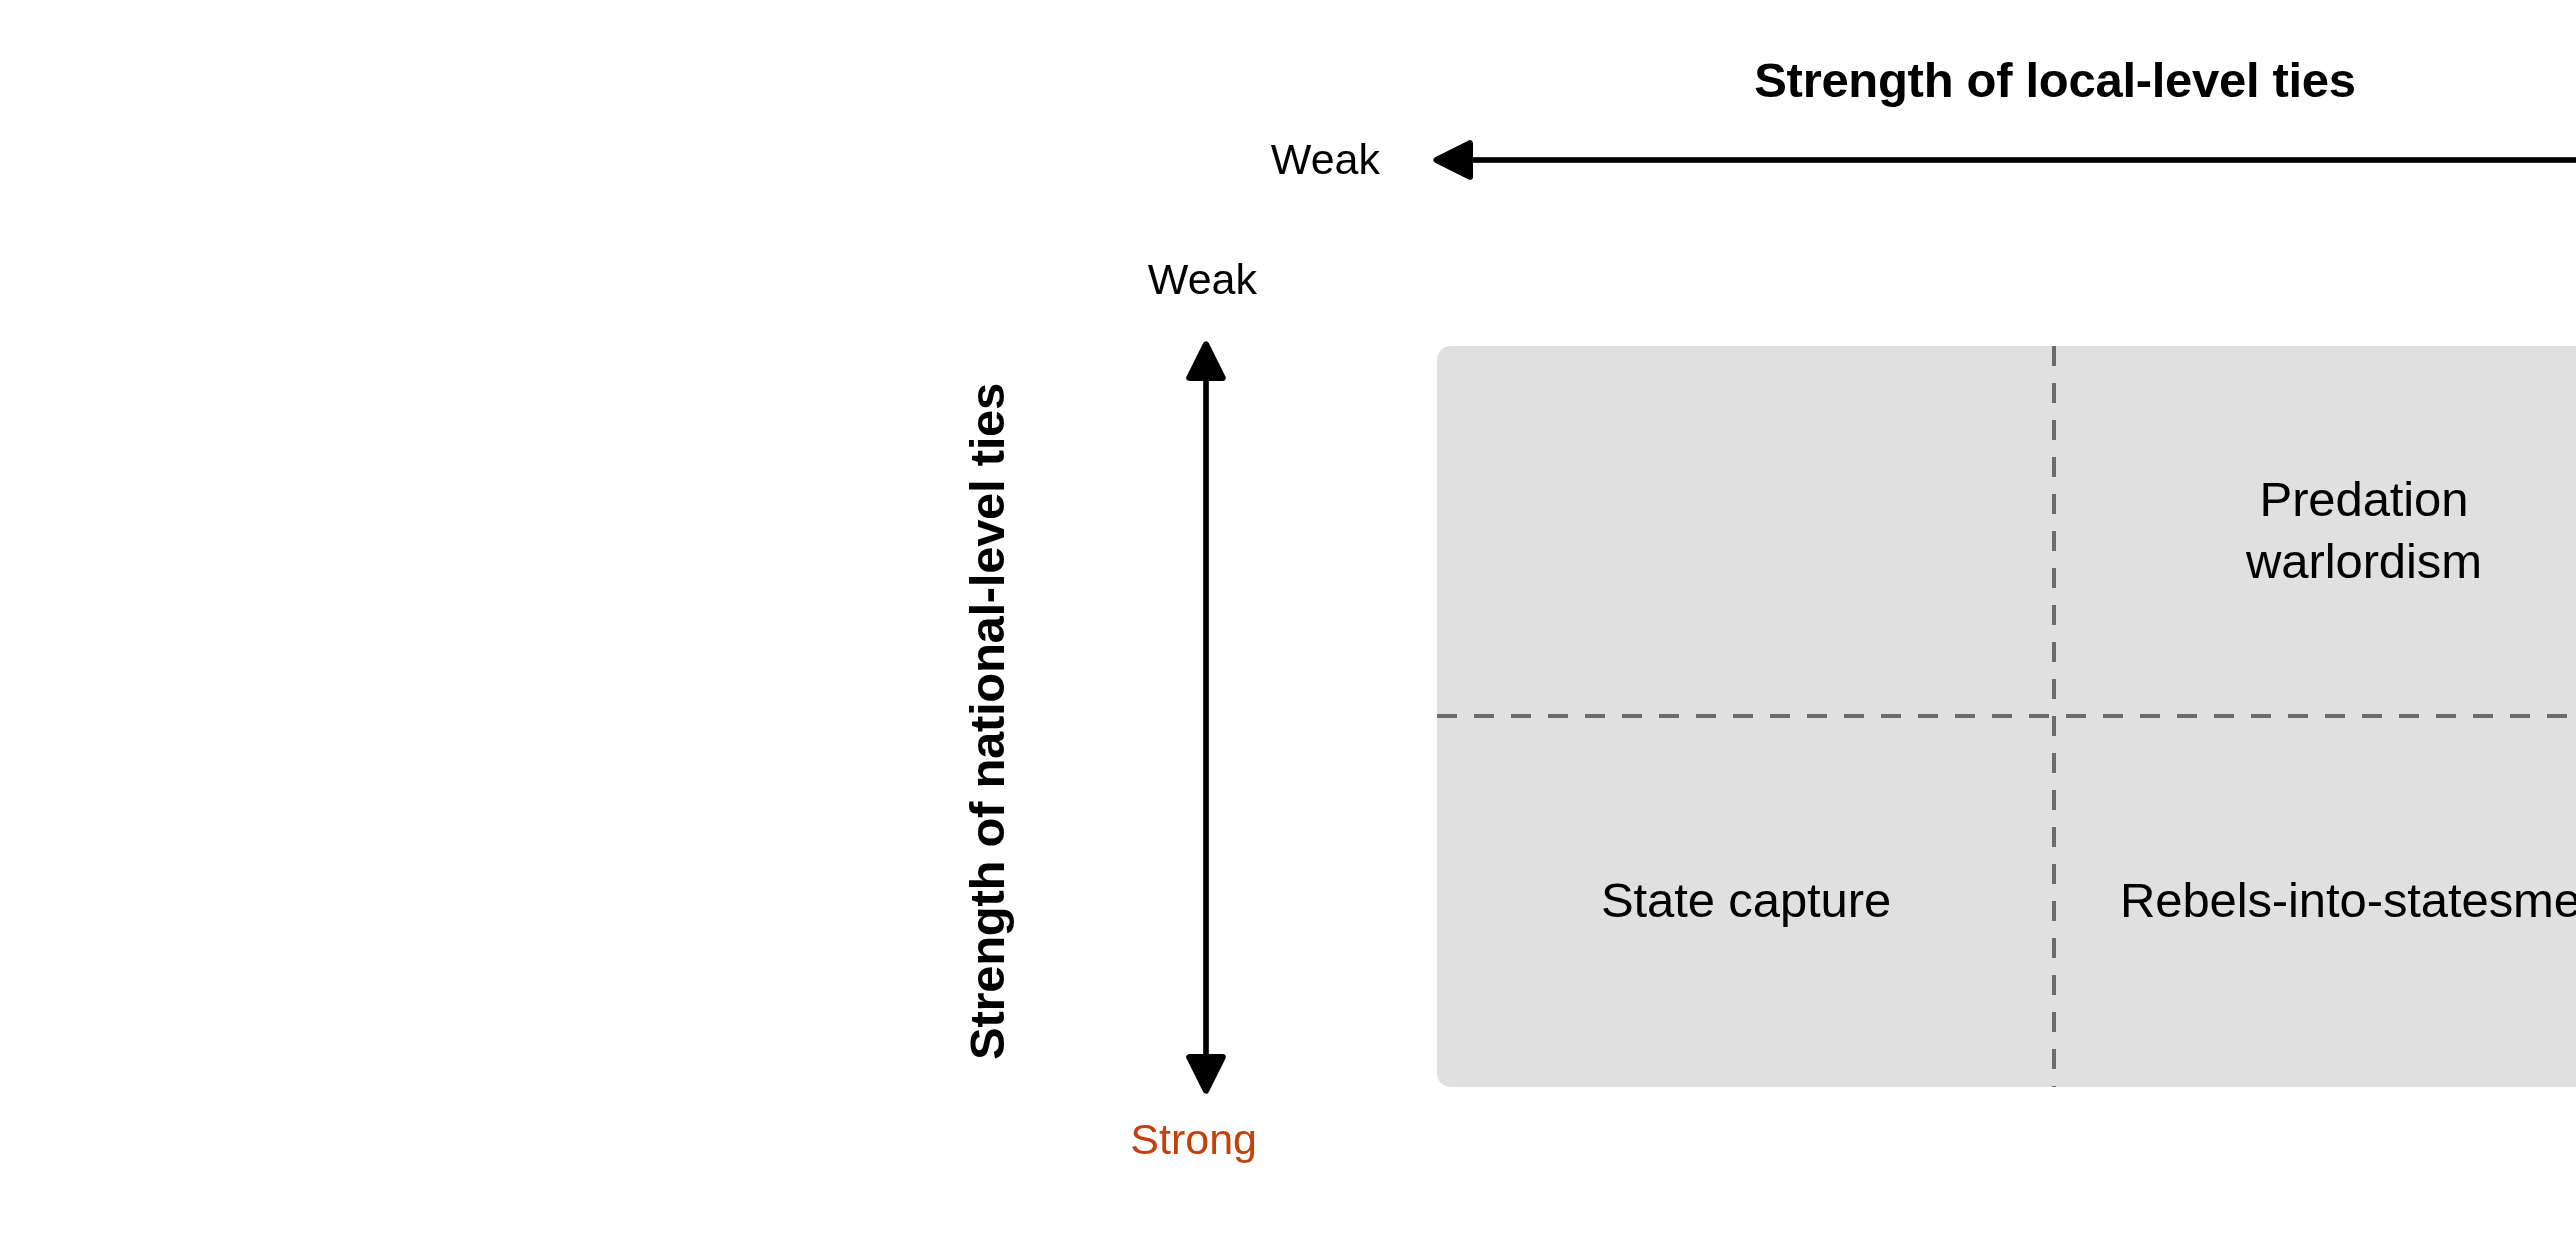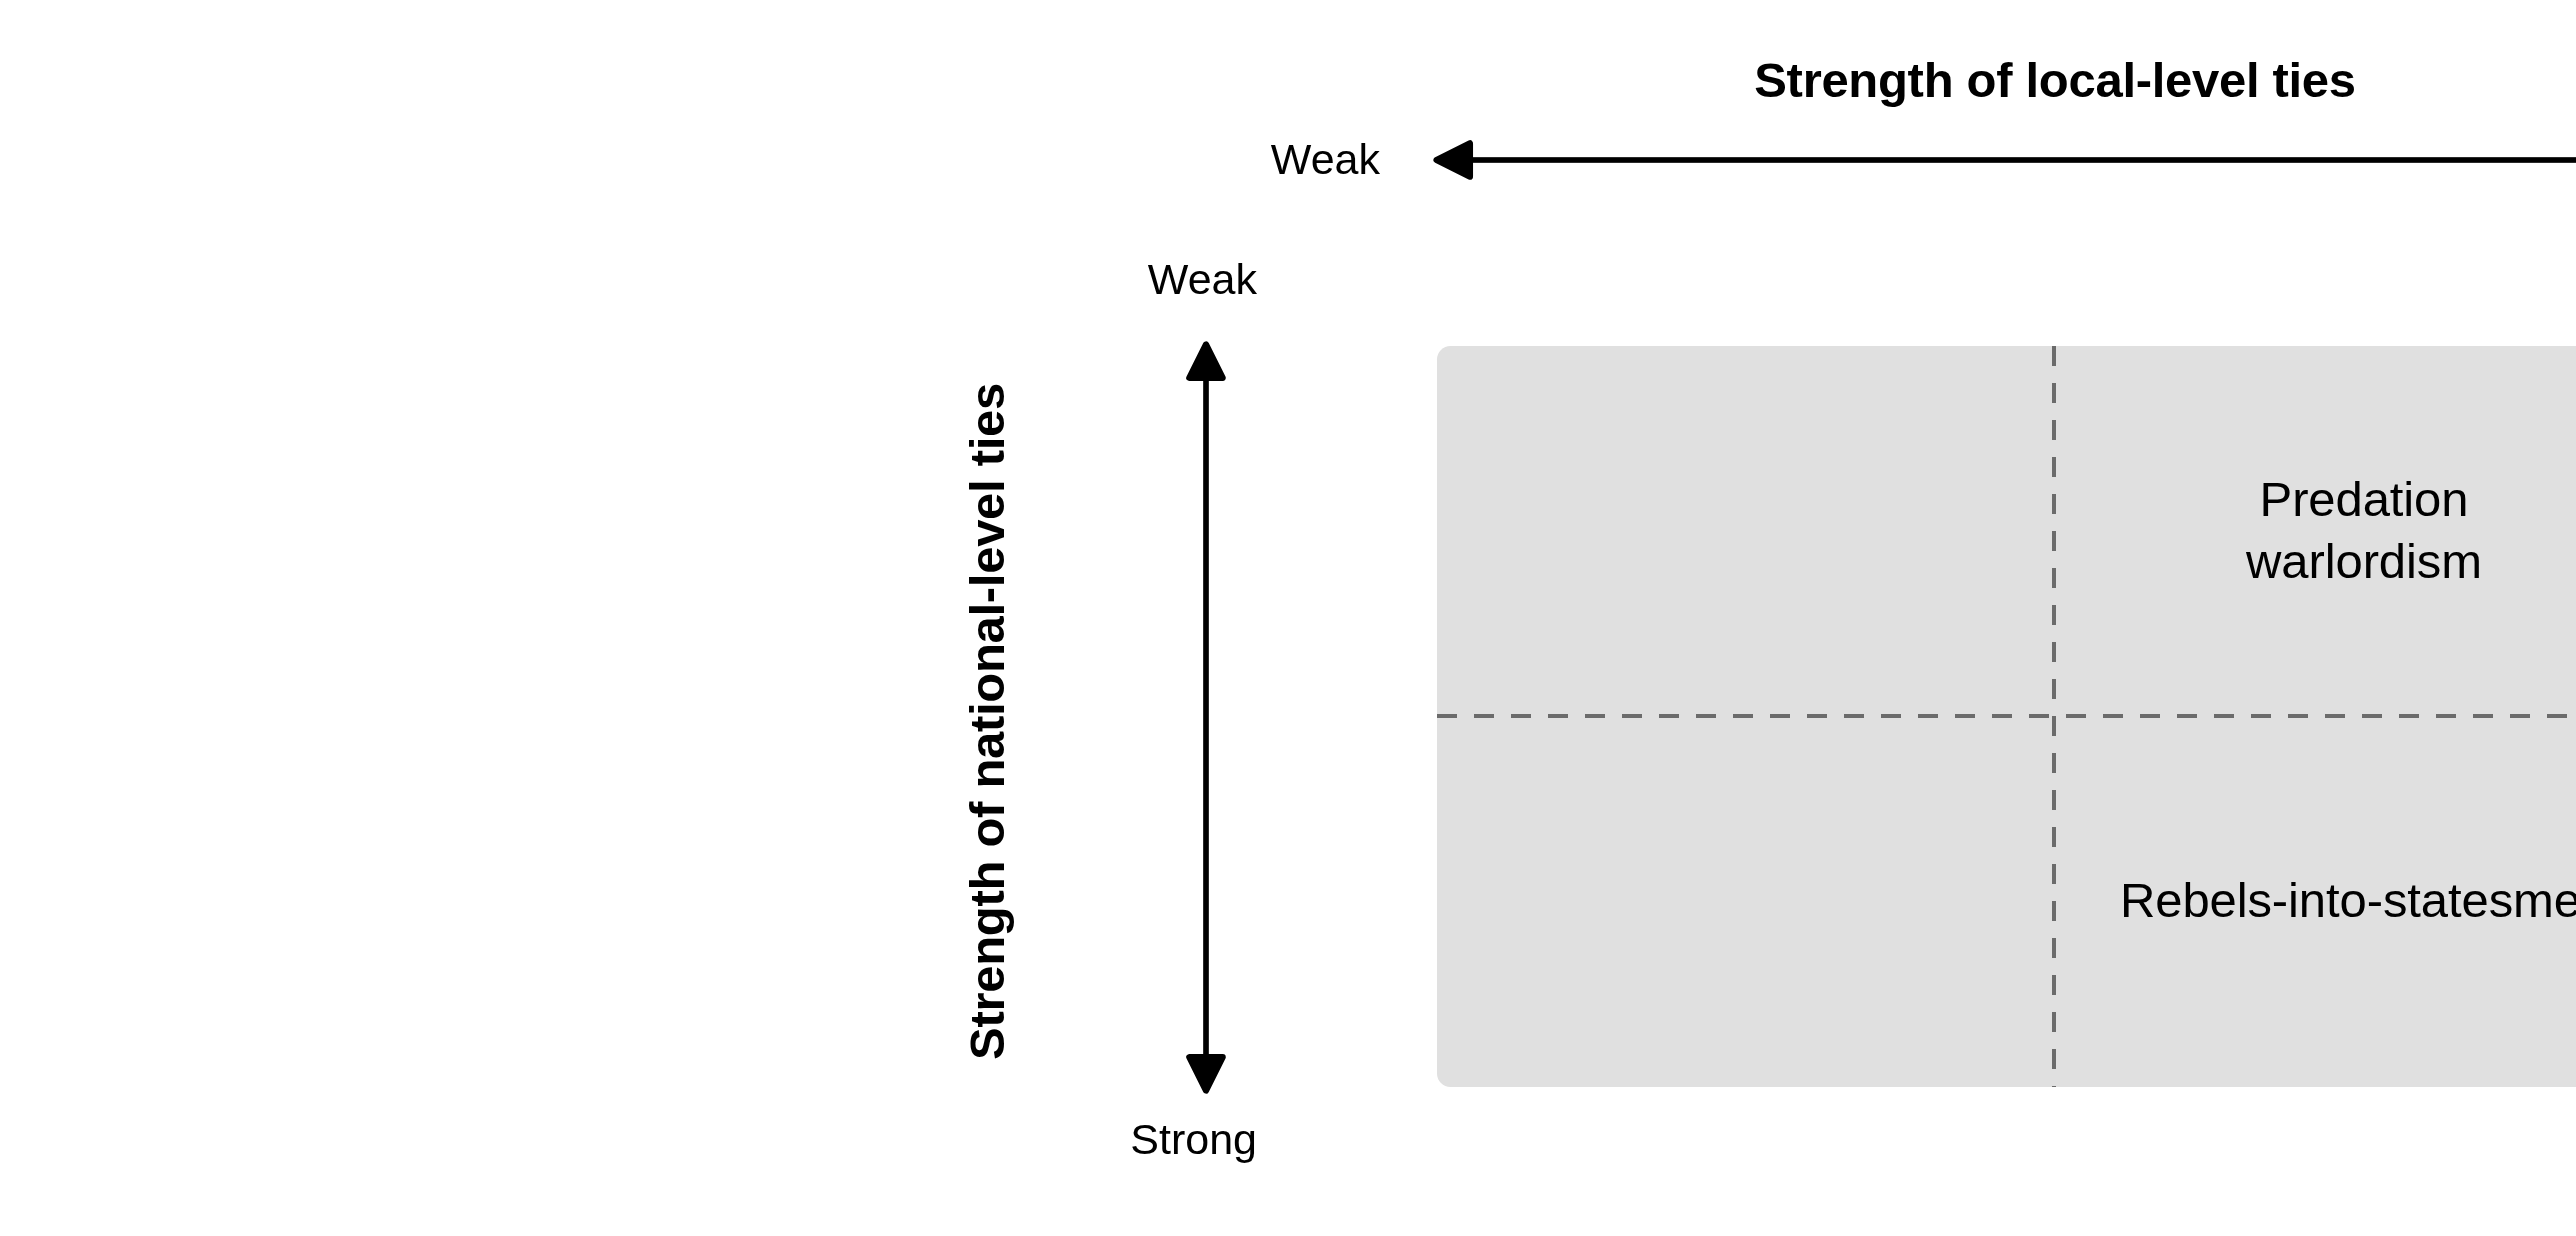--- a/index.html
+++ b/index.html
@@ -102,21 +102,21 @@
     white-space: nowrap;
   }
 
   #y-axis-strong-label {
     position: absolute;
     left: 999px;
     top: 1118px;
     width: 258px;
     text-align: right;
     font-size: 43px;
-    color: #000000;
+    color: #c2410c;
     line-height: 1.0;
     white-space: nowrap;
   }
 
   #y-axis-arrow {
     position: absolute;
     left: 1179px;
     top: 340px;
     width: 54px;
     height: 755px;
@@ -224,20 +224,23 @@
     <div id="divider-vertical"></div>
 
     <div id="divider-horizontal"></div>
 
 
     <div class="quadrant q-tr">
       <div class="quadrant-label">Predation
 warlordism</div>
     </div>
 
+    <div class="quadrant q-bl">
+      <div class="quadrant-label">State capture</div>
+    </div>
 
     <div class="quadrant q-br">
       <div class="quadrant-label">Rebels-into-statesmen</div>
     </div>
 
   </div>
 
 </div>
 
 

